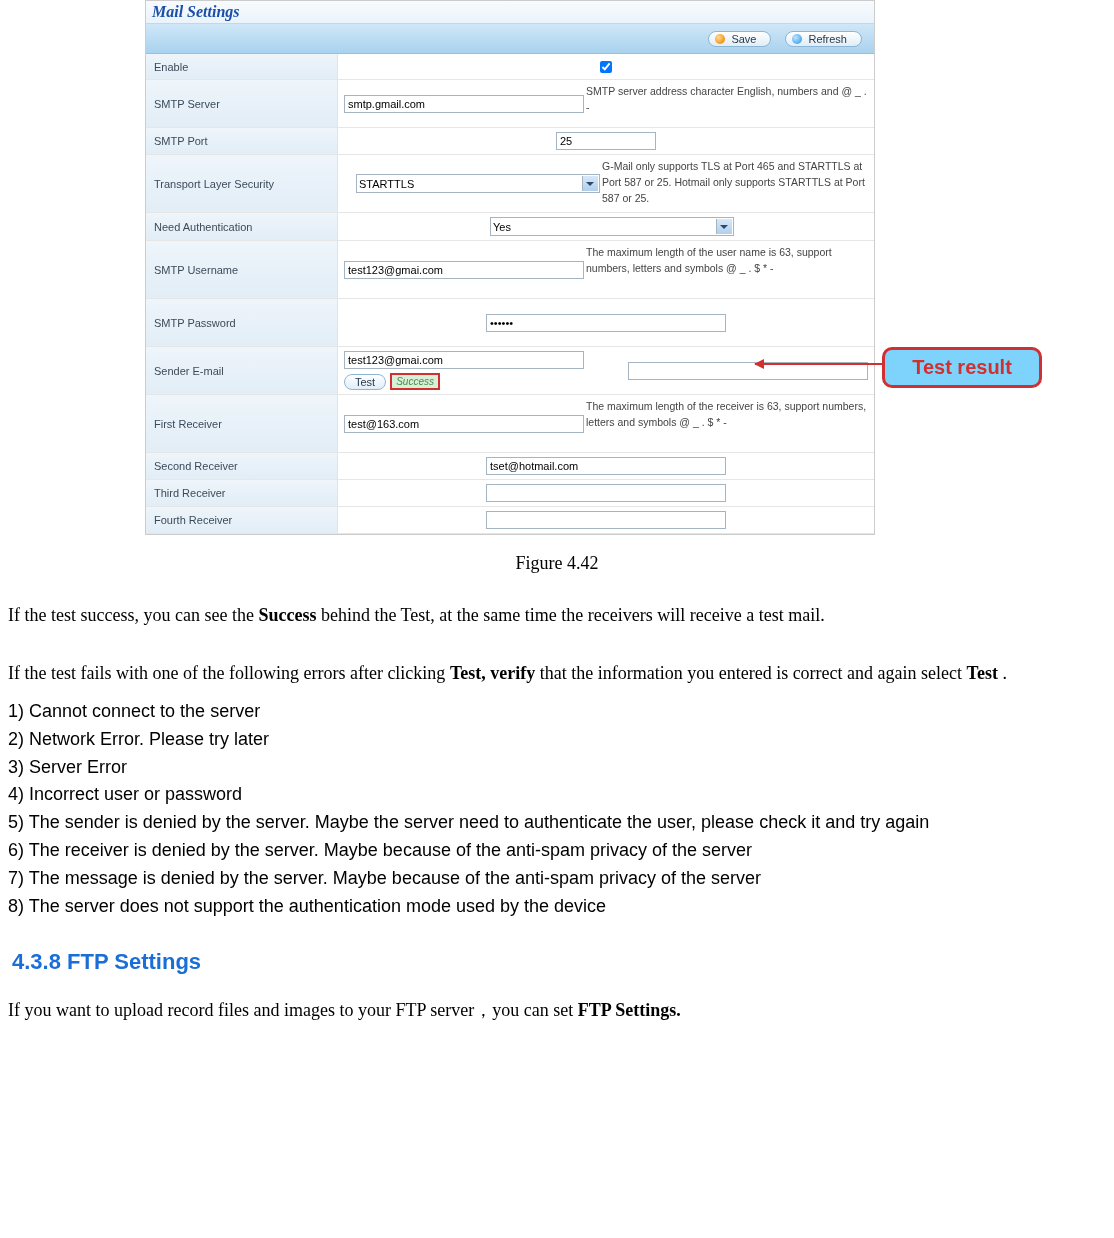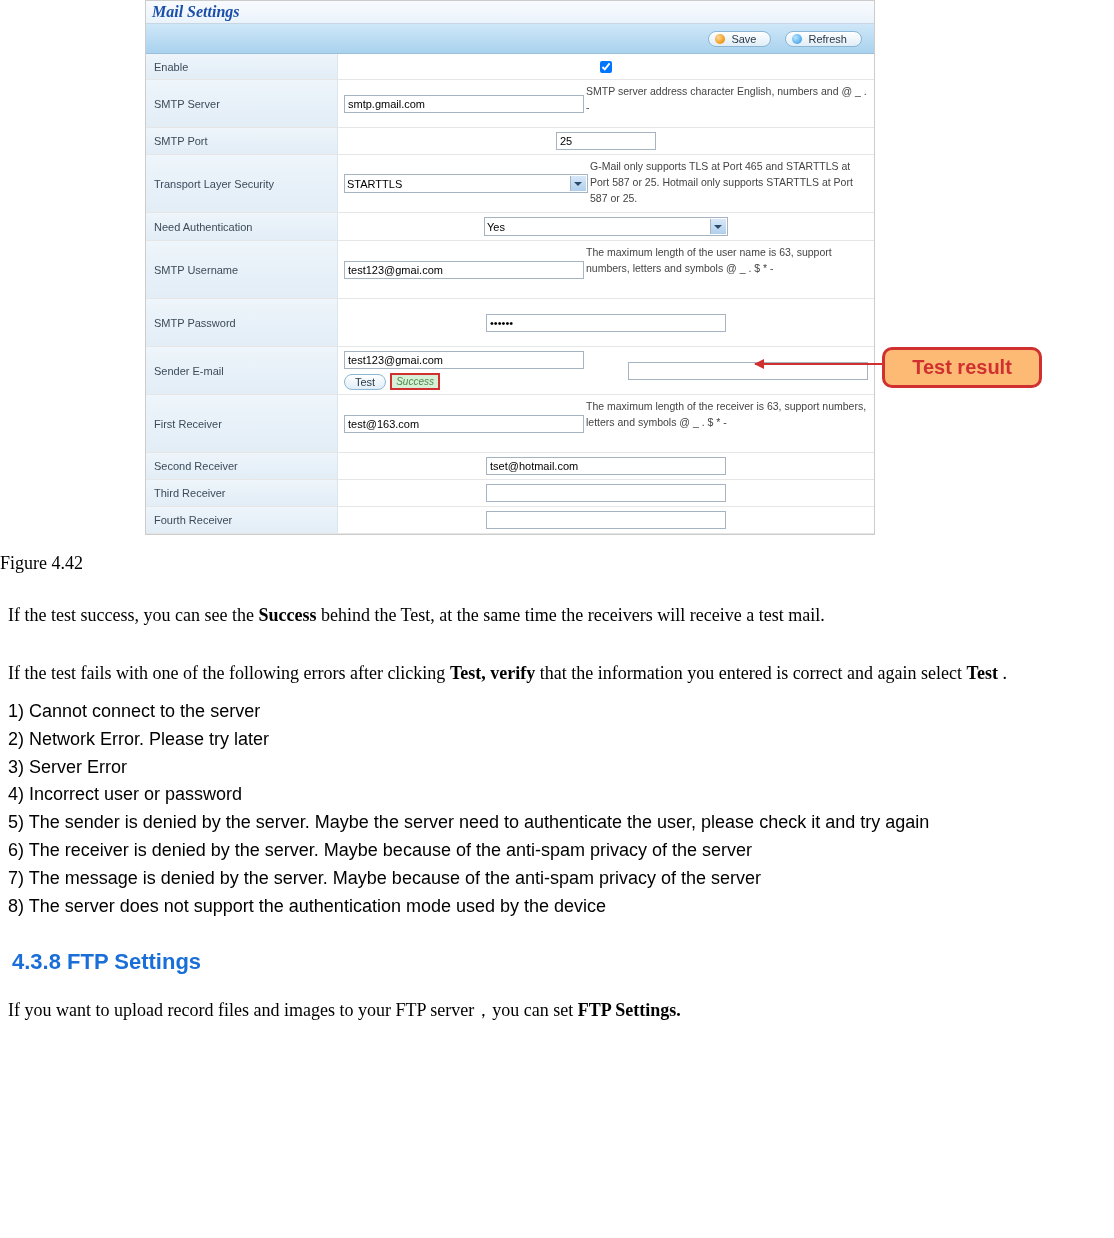--- a/index.html
+++ b/index.html
@@ -109,21 +109,21 @@
   .sel {
     font-size: 11px;
     border: 1px solid #a6b4c2;
     width: 244px;
     height: 19px;
     padding: 0 2px;
     appearance: none;
     position: relative;
     background: #fff;
   }
-  .sel-wrap { position: relative; display: inline-block; }
+  .sel-wrap { position: relative; display: inline-block; margin-left: 12px; }
   .sel-wrap::after {
     content: "";
     position: absolute;
     right: 2px; top: 2px;
     width: 15px; height: 15px;
     background: linear-gradient(#d8e8f8, #b0cfec);
     border-left: 1px solid #a6b4c2;
     pointer-events: none;
   }
   .sel-wrap::before {
@@ -162,39 +162,40 @@
     width: 160px;
   }
   .annot-box {
     border: 3px solid #d03030;
     border-radius: 10px;
     padding: 6px 10px;
     color: #d03030;
     font-weight: bold;
     font-size: 20px;
     text-align: center;
-    background: #fdba74;
+    background: #7dd3fc;
   }
   .annot-line {
     position: absolute;
     top: 363px;
     left: 755px;
     width: 128px;
     height: 2px;
     background: #d03030;
   }
   .annot-line::before {
     content: "";
     position: absolute;
     left: -1px; top: -4px;
     border-right: 10px solid #d03030;
     border-top: 5px solid transparent;
     border-bottom: 5px solid transparent;
   }
   .figcap {
+    text-align: center;
     font-family: "Times New Roman", serif;
     font-size: 18px;
     margin: 18px 0 28px;
   }
   .doc-body {
     padding: 0 8px 0 8px;
     font-size: 18px;
     line-height: 1.55;
   }
   .doc-body p { margin-bottom: 10px; font-family: Liberation Serif, serif; }

